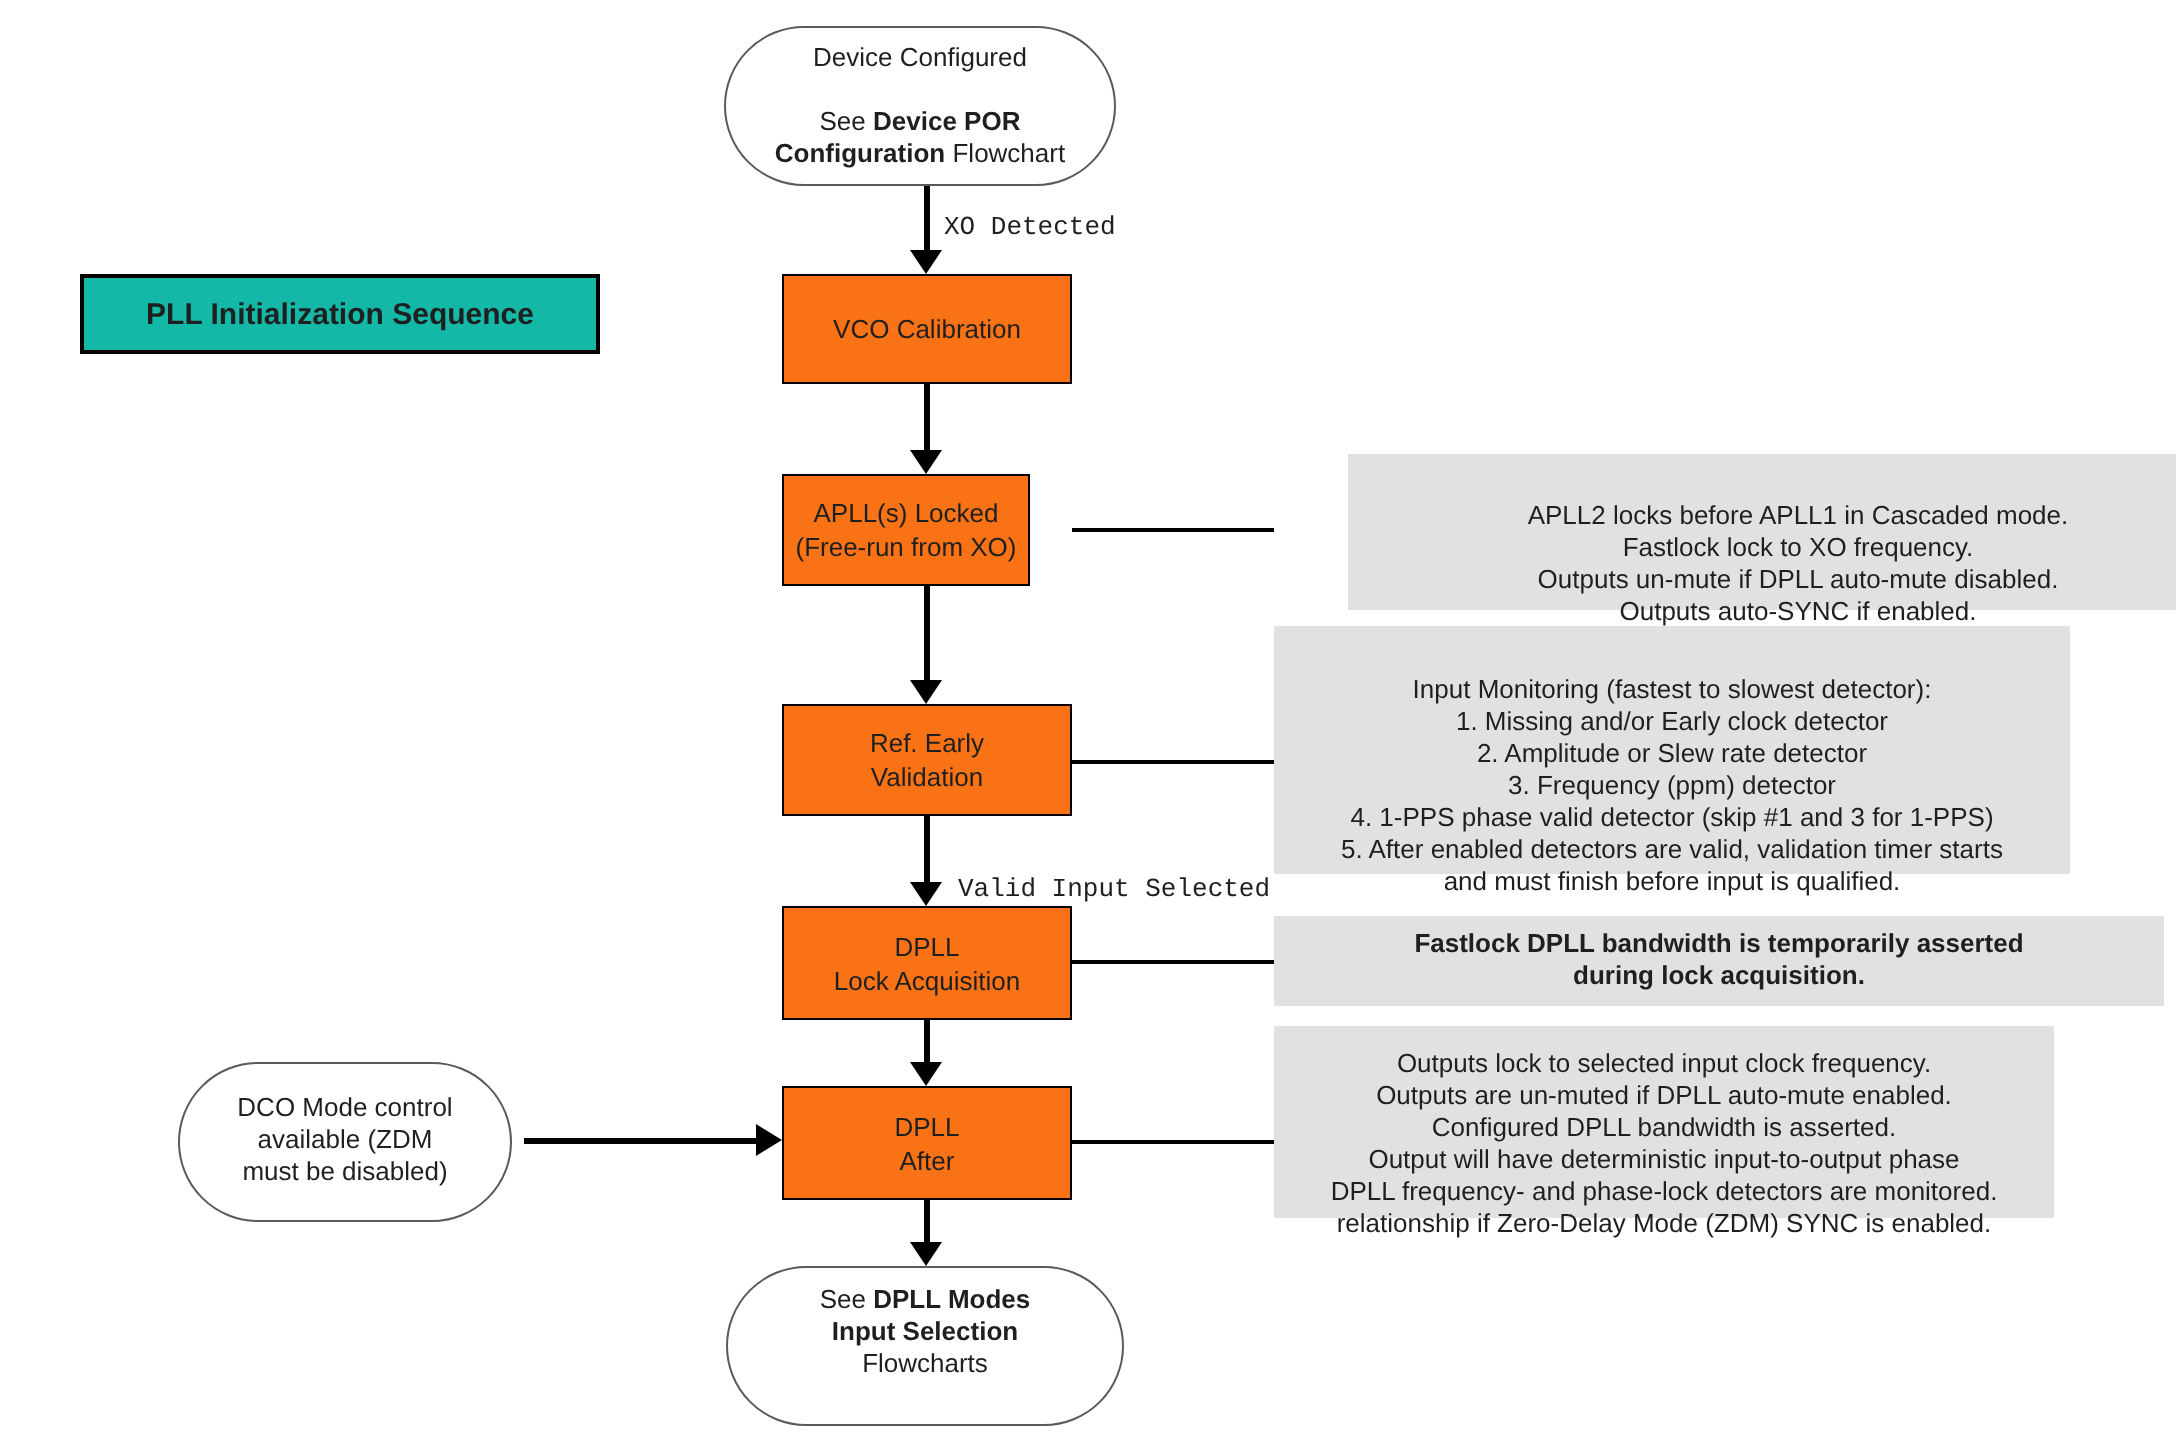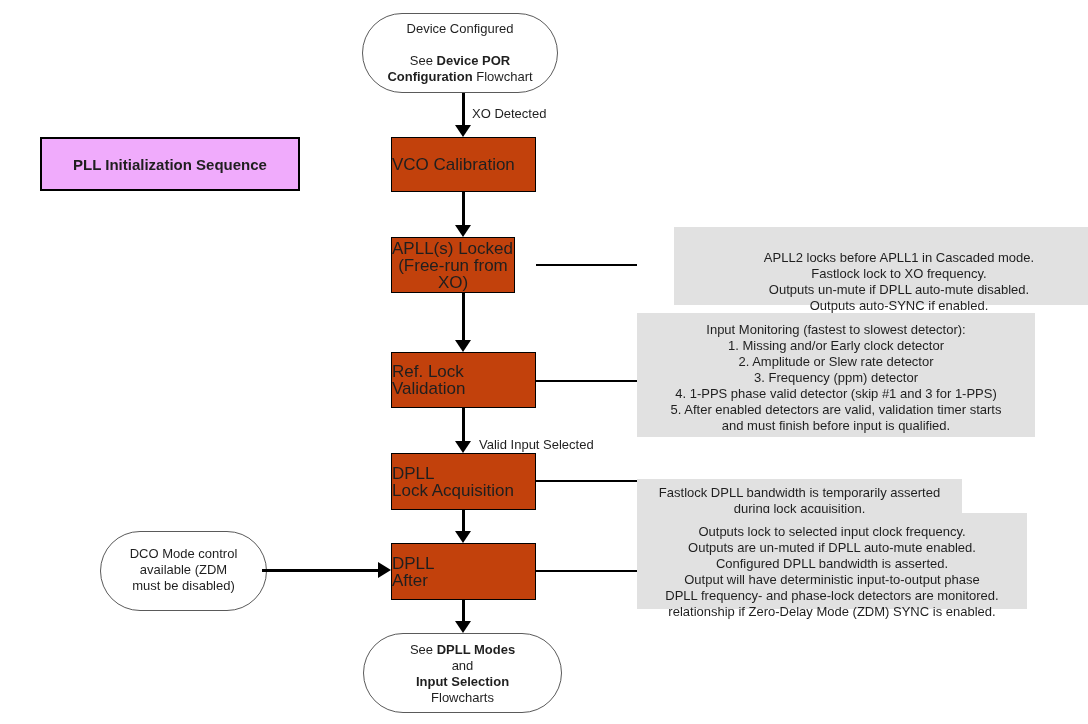--- a/index.html
+++ b/index.html
@@ -8,32 +8,32 @@
     position: relative;
     width: 1088px;
     height: 724px;
     background: #ffffff;
     font-family: "Liberation Sans", sans-serif;
     color: #1f1f1f;
     overflow: hidden;
   }
   .title-box {
     position: absolute;
-    left: 40px; top: 137px; width: 260px; height: 54px;
+    left: 40px; top: 137px; width: 260px; height: 40px;
     border: 2px solid #000;
-    background: #f0abfc;
+    background: #14b8a6;
     display: flex; align-items: center; justify-content: center;
     font-weight: bold; font-size: 15px;
   }
   .flowbox {
     position: absolute;
     border: 1.5px solid #000;
-    background: #c2410c;
-    display: flex; flex-direction: column; align-items: flex-start; justify-content: center;
-    text-align: center; font-size: 17px; line-height: 17px;
+    background: #f97316;
+    display: flex; flex-direction: column; align-items: center; justify-content: center;
+    text-align: center; font-size: 13px; line-height: 17px;
   }
   .oval {
     position: absolute;
     border: 1.4px solid #5a5a5a;
     border-radius: 48px;
     background: #fff;
     text-align: center; font-size: 13px; line-height: 16px;
   }
   .oval .oline { height: 16px; }
   .note {
@@ -48,21 +48,21 @@
     border-left: 8px solid transparent;
     border-right: 8px solid transparent;
     border-top: 12px solid #000;
   }
   .arrow-right {
     position: absolute; width: 0; height: 0;
     border-top: 8px solid transparent;
     border-bottom: 8px solid transparent;
     border-left: 13px solid #000;
   }
-  .edge-label { position: absolute; font-size: 13px; white-space: nowrap; }
+  .edge-label { position: absolute; font-size: 13px; white-space: nowrap; font-family: Liberation Mono, monospace; }
   b { font-weight: bold; }
 </style>
 </head>
 <body>
 
 <div class="canvas">
 
   <div class="title-box">
     <span>PLL Initialization Sequence</span>
   </div>
@@ -95,46 +95,46 @@
     <div>APLL2 locks before APLL1 in Cascaded mode.</div>
     <div>Fastlock lock to XO frequency.</div>
     <div>Outputs un-mute if DPLL auto-mute disabled.</div>
     <div>Outputs auto-SYNC if enabled.</div>
   </div>
 
   <div class="vline" style="top:293px; height:47px;"></div>
   <div class="arrow-down" style="top:340px;"></div>
 
   <div class="flowbox" style="left:391px; top:352px; width:145px; height:56px;">
-    <div>Ref. Lock</div>
+    <div>Ref. Early</div>
     <div>Validation</div>
   </div>
 
   <div class="cline" style="left:536px; top:380px; width:101px;"></div>
-  <div class="note" style="left:637px; top:313px; width:398px; height:124px; padding-top:9px;">
+  <div class="note" style="left:637px; top:313px; width:398px; height:124px; padding-top:24px;">
     <div>Input Monitoring (fastest to slowest detector):</div>
     <div>1. Missing and/or Early clock detector</div>
     <div>2. Amplitude or Slew rate detector</div>
     <div>3. Frequency (ppm) detector</div>
     <div>4. 1-PPS phase valid detector (skip #1 and 3 for 1-PPS)</div>
     <div>5. After enabled detectors are valid, validation timer starts</div>
     <div>and must finish before input is qualified.</div>
   </div>
 
   <div class="vline" style="top:408px; height:33px;"></div>
   <div class="arrow-down" style="top:441px;"></div>
   <div class="edge-label" style="left:479px; top:421px;margin-top:16px;">Valid Input Selected</div>
 
   <div class="flowbox" style="left:391px; top:453px; width:145px; height:57px;">
     <div>DPLL</div>
     <div>Lock Acquisition</div>
   </div>
 
   <div class="cline" style="left:536px; top:480px; width:101px;"></div>
-  <div class="note" style="left:637px; top:479px; width:325px; height:45px; padding-top:6px;">
+  <div class="note" style="left:637px; top:458px; width:445px; height:45px; padding-top:6px;font-weight:bold;">
     <div>Fastlock DPLL bandwidth is temporarily asserted</div>
     <div>during lock acquisition.</div>
   </div>
 
   <div class="vline" style="top:510px; height:21px;"></div>
   <div class="arrow-down" style="top:531px;"></div>
 
   <div class="flowbox" style="left:391px; top:543px; width:145px; height:57px;">
     <div>DPLL</div>
     <div>After</div>
@@ -143,31 +143,30 @@
   <div class="cline" style="left:536px; top:570px; width:101px;"></div>
   <div class="note" style="left:637px; top:513px; width:390px; height:96px; padding-top:11px;">
     <div>Outputs lock to selected input clock frequency.</div>
     <div>Outputs are un-muted if DPLL auto-mute enabled.</div>
     <div>Configured DPLL bandwidth is asserted.</div>
     <div>Output will have deterministic input-to-output phase</div>
     <div>DPLL frequency- and phase-lock detectors are monitored.</div>
     <div>relationship if Zero-Delay Mode (ZDM) SYNC is enabled.</div>
   </div>
 
-  <div class="oval" style="left:100px; top:531px; width:167px; height:80px; padding-top:14px;">
+  <div class="oval" style="left:89px; top:531px; width:167px; height:80px; padding-top:14px;">
     <div class="oline">DCO Mode control</div>
     <div class="oline">available (ZDM</div>
     <div class="oline">must be disabled)</div>
   </div>
   <div class="cline" style="left:262px; top:569px; width:116px; height:3px;"></div>
   <div class="arrow-right" style="left:378px; top:562px;"></div>
 
   <div class="vline" style="top:600px; height:21px;"></div>
   <div class="arrow-down" style="top:621px;"></div>
 
   <div class="oval" style="left:363px; top:633px; width:199px; height:80px; padding-top:8px;">
     <div class="oline"><span>See </span><b>DPLL Modes</b></div>
-    <div class="oline">and</div>
     <div class="oline"><b>Input Selection</b></div>
     <div class="oline">Flowcharts</div>
   </div>
 
 </div>
 
 </body></html>

